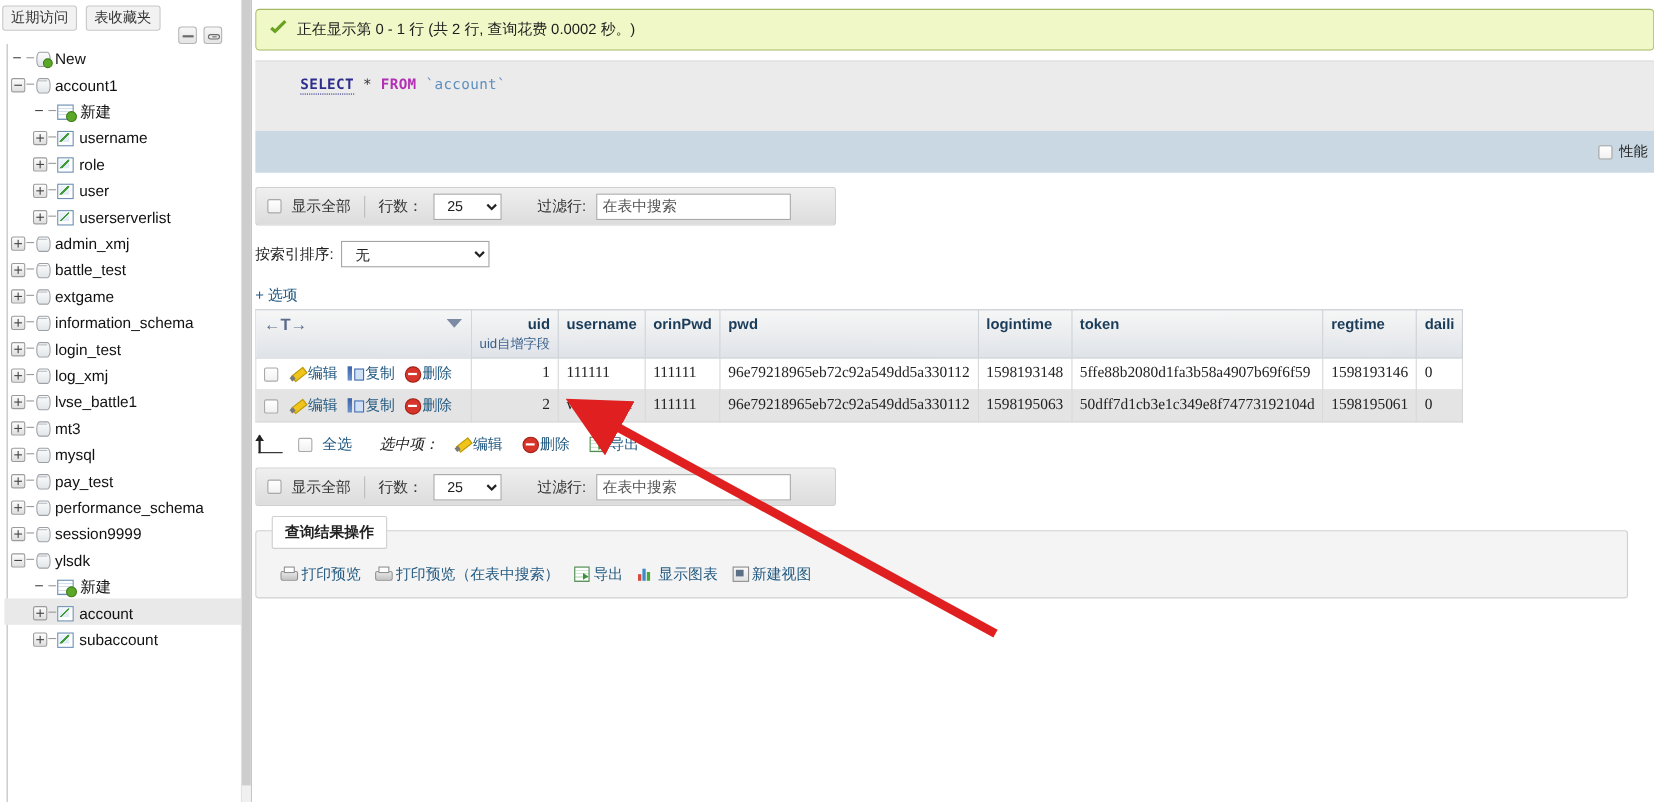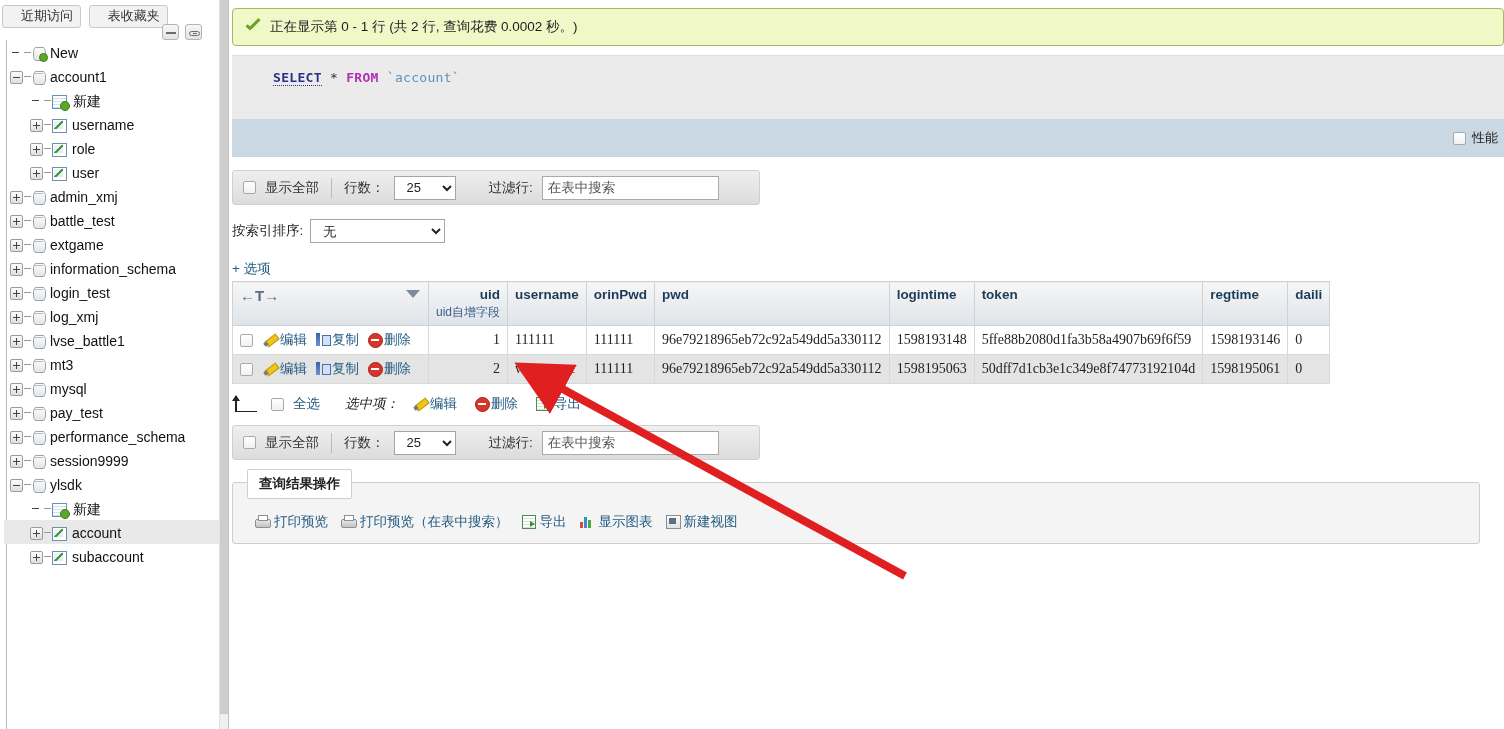--- a/index.html
+++ b/index.html
@@ -26,21 +26,21 @@
   .nav-tabs {
     padding: 5px 0 0 2px;
     height: 26px;
     white-space: nowrap;
   }
   .nav-tab {
     display: inline-block;
     border: 1px solid #c8c8c8;
     border-radius: 3px;
     background: #f2f2f2;
-    padding: 2px 7px 3px 18px;
+    padding: 2px 7px 3px 7px;
     font-size: 13px;
     color: #333;
     margin-right: 4px;
     line-height: 16px;
     cursor: pointer;
   }
   .side-icons {
     position: absolute; right: 26px; top: 24px;
     display: flex; gap: 6px; align-items: center;
   }
@@ -517,20 +517,21 @@
 
     <div id="db-tree">
       <div class="tree-line"></div>
 
     <div class="tnode"><span style="display: inline-block; width: 6px;"></span><span class="exp none"></span><span class="dash"></span><span class="ico-db newdb"></span><span class="lbl">New</span></div>
         <div class="tnode"><span style="display: inline-block; width: 6px;"></span><span class="exp minus"></span><span class="dash"></span><span class="ico-db"></span><span class="lbl">account1</span></div>
         <div class="tnode"><span style="display: inline-block; width: 26px;"></span><span class="exp none"></span><span class="dash"></span><span class="ico-newtbl"></span><span class="lbl">新建</span></div>
         <div class="tnode"><span style="display: inline-block; width: 26px;"></span><span class="exp plus"></span><span class="dash"></span><span class="ico-tbl"></span><span class="lbl">username</span></div>
         <div class="tnode"><span style="display: inline-block; width: 26px;"></span><span class="exp plus"></span><span class="dash"></span><span class="ico-tbl"></span><span class="lbl">role</span></div>
         <div class="tnode"><span style="display: inline-block; width: 26px;"></span><span class="exp plus"></span><span class="dash"></span><span class="ico-tbl"></span><span class="lbl">user</span></div>
+        <div class="tnode"><span style="display: inline-block; width: 26px;"></span><span class="exp plus"></span><span class="dash"></span><span class="ico-tbl"></span><span class="lbl">userserverlist</span></div>
         <div class="tnode"><span style="display: inline-block; width: 6px;"></span><span class="exp plus"></span><span class="dash"></span><span class="ico-db"></span><span class="lbl">admin_xmj</span></div>
         <div class="tnode"><span style="display: inline-block; width: 6px;"></span><span class="exp plus"></span><span class="dash"></span><span class="ico-db"></span><span class="lbl">battle_test</span></div>
         <div class="tnode"><span style="display: inline-block; width: 6px;"></span><span class="exp plus"></span><span class="dash"></span><span class="ico-db"></span><span class="lbl">extgame</span></div>
         <div class="tnode"><span style="display: inline-block; width: 6px;"></span><span class="exp plus"></span><span class="dash"></span><span class="ico-db"></span><span class="lbl">information_schema</span></div>
         <div class="tnode"><span style="display: inline-block; width: 6px;"></span><span class="exp plus"></span><span class="dash"></span><span class="ico-db"></span><span class="lbl">login_test</span></div>
         <div class="tnode"><span style="display: inline-block; width: 6px;"></span><span class="exp plus"></span><span class="dash"></span><span class="ico-db"></span><span class="lbl">log_xmj</span></div>
         <div class="tnode"><span style="display: inline-block; width: 6px;"></span><span class="exp plus"></span><span class="dash"></span><span class="ico-db"></span><span class="lbl">lvse_battle1</span></div>
         <div class="tnode"><span style="display: inline-block; width: 6px;"></span><span class="exp plus"></span><span class="dash"></span><span class="ico-db"></span><span class="lbl">mt3</span></div>
         <div class="tnode"><span style="display: inline-block; width: 6px;"></span><span class="exp plus"></span><span class="dash"></span><span class="ico-db"></span><span class="lbl">mysql</span></div>
         <div class="tnode"><span style="display: inline-block; width: 6px;"></span><span class="exp plus"></span><span class="dash"></span><span class="ico-db"></span><span class="lbl">pay_test</span></div>

